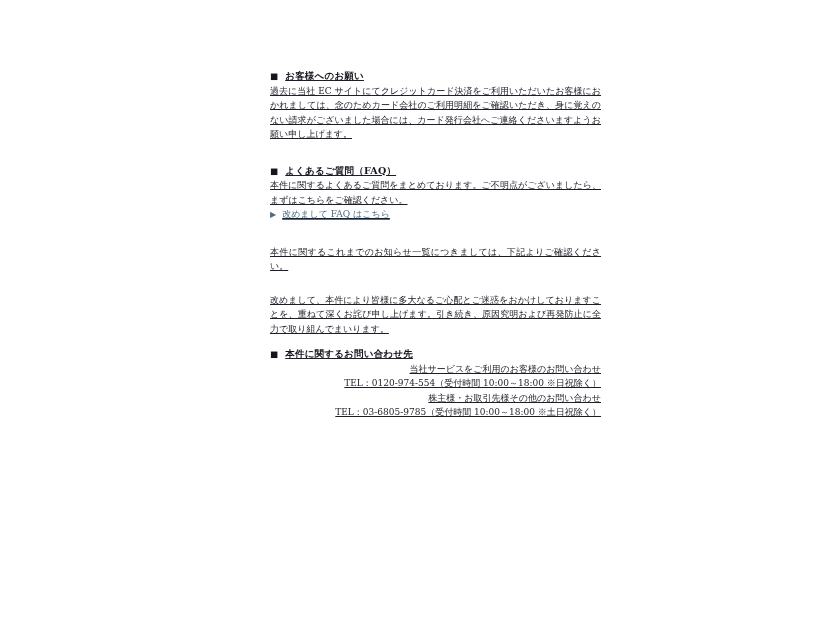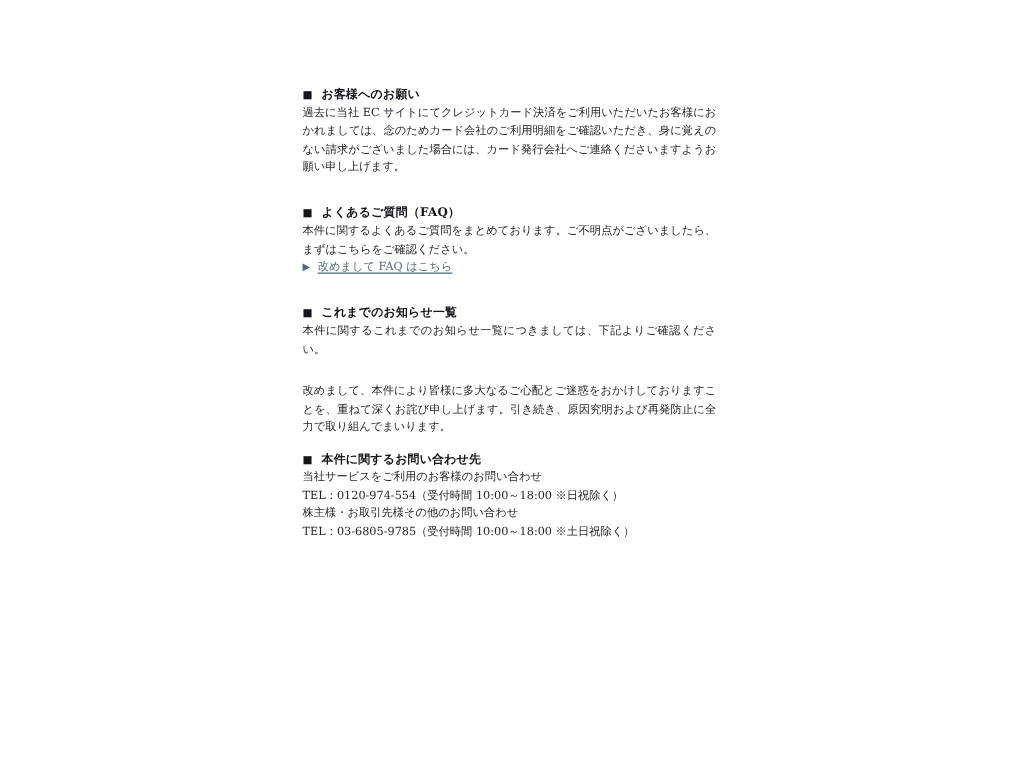--- a/index.html
+++ b/index.html
@@ -9,25 +9,26 @@
     background: #ffffff;
     overflow: hidden;
   }
   body {
     font-family: "DejaVu Serif", "Liberation Serif", serif;
     color: #1e1e28;
     position: relative;
   }
   .doc {
     position: absolute;
-    left: 242px;
+    left: 270px;
     top: 69px;
     width: 331px;
     font-size: 9px;
     line-height: 14.5px;
+    text-decoration: underline;
   }
   .section { margin-top: 22px; }
   .section.first { margin-top: 0; }
   .section.contact { margin-top: 11px; }
   .heading {
     font-weight: bold;
     font-size: 9.5px;
     color: #15151d;
     letter-spacing: 0.2px;
     white-space: nowrap;
@@ -48,21 +49,21 @@
     color: #4d6d80;
     text-decoration: underline;
     text-underline-offset: 2px;
     cursor: pointer;
   }
   .arrow {
     display: inline-block;
     margin-right: 6px;
     font-size: 8px;
   }
-  .contact-line { text-align: left; }
+  .contact-line { text-align: right; }
 </style>
 </head>
 <body>
 
 <div class="doc">
 
   <div class="section first">
     <div class="heading">
       <span class="bullet">■</span><span>お客様へのお願い</span>
     </div>
@@ -73,23 +74,20 @@
     <div class="heading">
       <span class="bullet">■</span><span>よくあるご質問（FAQ）</span>
     </div>
     <div class="para">本件に関するよくあるご質問をまとめております。ご不明点がございましたら、まずはこちらをご確認ください。</div>
     <a class="doc-link" href="#">
       <span class="arrow">▶</span><span>改めまして FAQ はこちら</span>
     </a>
   </div>
 
   <div class="section">
-    <div class="heading">
-      <span class="bullet">■</span><span>これまでのお知らせ一覧</span>
-    </div>
     <div class="para">本件に関するこれまでのお知らせ一覧につきましては、下記よりご確認ください。</div>
   </div>
 
   <div class="para apology">改めまして、本件により皆様に多大なるご心配とご迷惑をおかけしておりますことを、重ねて深くお詫び申し上げます。引き続き、原因究明および再発防止に全力で取り組んでまいります。</div>
 
   <div class="section contact">
     <div class="heading">
       <span class="bullet">■</span><span>本件に関するお問い合わせ先</span>
     </div>
     <div class="contact-line">当社サービスをご利用のお客様のお問い合わせ</div>

